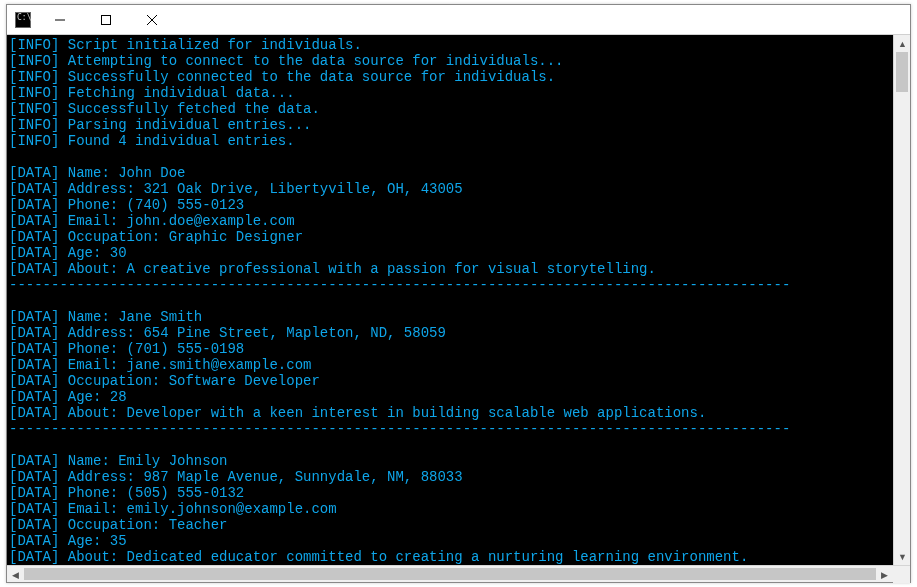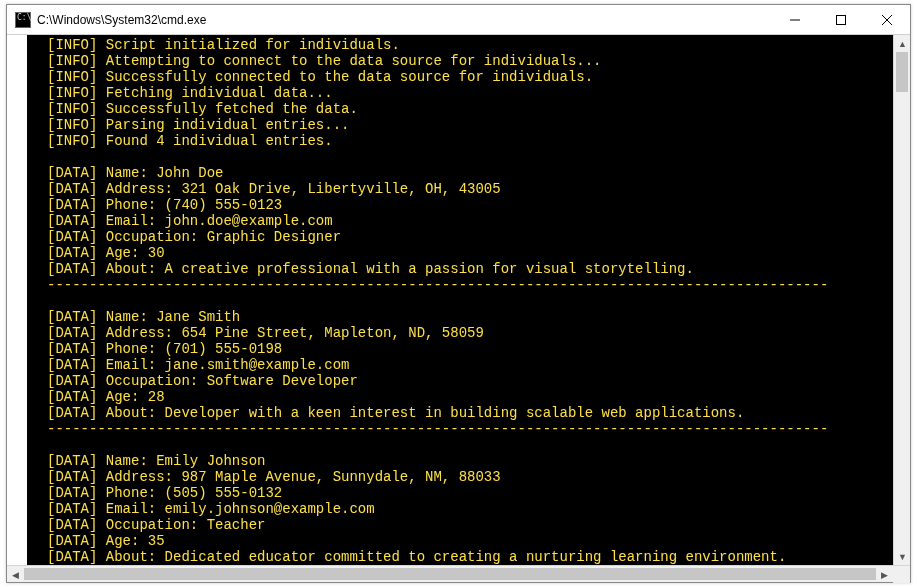--- a/index.html
+++ b/index.html
@@ -65,26 +65,25 @@
   }
   .console-wrap {
     flex: 1;
     display: flex;
     min-height: 0;
     min-width: 0;
   }
   .console {
     flex: 1;
     background: #000;
-    color: #fde047;
+    color: #0ea5e9;
     font: 14px/16px Consolas, "Courier New", monospace;
     white-space: pre;
-    padding: 2px 0 2px 20px;
+    padding: 2px 0 2px 2px;
     overflow: hidden;
-    margin-left: 20px;
   }
   .vscroll {
     width: 17px;
     background: #f0f0f0;
     position: relative;
     border-left: 1px solid #d4d4d4;
   }
   .vscroll .arrow, .hscroll .arrow {
     position: absolute;
     width: 17px; height: 17px;
@@ -120,21 +119,20 @@
     width: 17px; height: 17px;
     background: #f0f0f0;
   }
 </style>
 </head>
 <body>
 
 <div class="window">
   <div class="titlebar">
     <div class="app-icon"></div>
-    <div class="title">C:\Windows\System32\cmd.exe</div>
     <div class="win-controls">
       <div class="win-btn">
         <svg width="10" height="10">
             <line x1="0" y1="5" x2="10" y2="5"></line>
           </svg>
       </div>
       <div class="win-btn">
         <svg width="10" height="10">
             <rect x="0.5" y="0.5" width="9" height="9"></rect>
           </svg>

